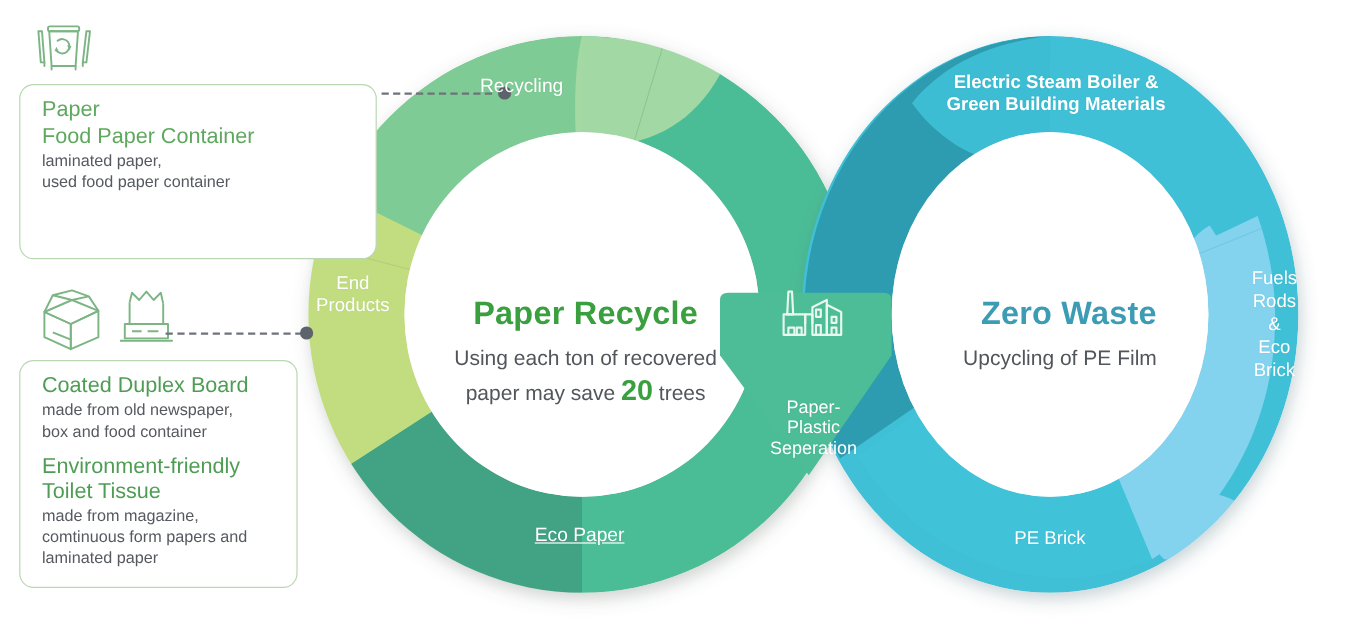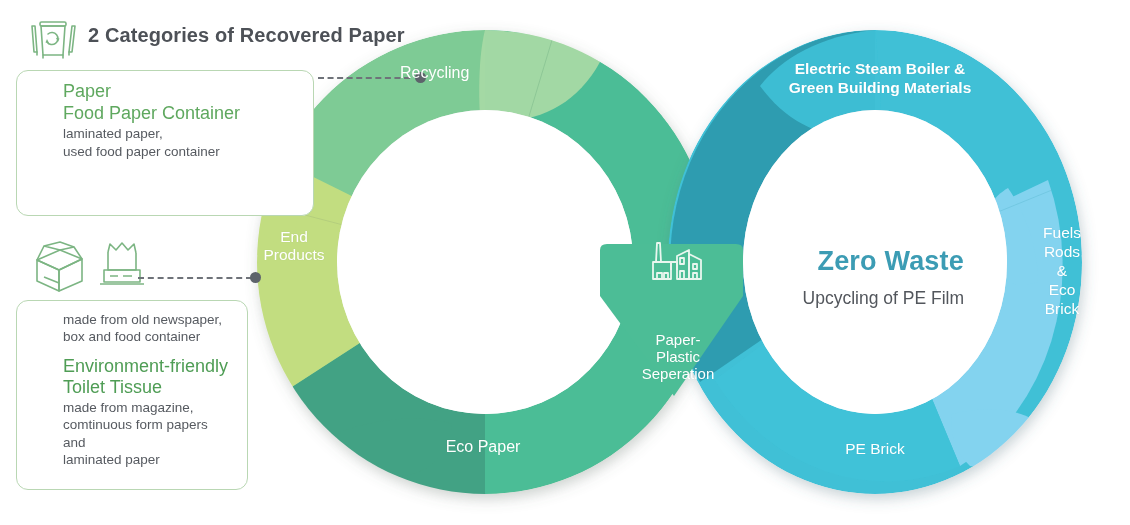--- a/index.html
+++ b/index.html
@@ -19,21 +19,20 @@
     letter-spacing:.1px;white-space:nowrap;
   }
   .ico-bin{position:absolute;left:26px;top:12px;width:54px;height:48px;}
   .ico-boxes{position:absolute;left:24px;top:240px;width:132px;height:54px;}
 
   .card{
     position:absolute;
     border:1px solid #b9d7b3;border-radius:12px;
     background:#ffffff;
     box-sizing:border-box;
-    padding-left:28px;
   }
   #card1{left:16px;top:70px;width:298px;height:146px;}
   #card2{left:16px;top:300px;width:232px;height:190px;}
 
   .card-inner{padding:10px 14px 8px 18px;}
   .c-title{
     color:#5fa85f;font-size:18px;line-height:1.18;
     margin:0 0 1px 0;font-weight:normal;
   }
   .c-title.dk{color:#4f9d55;}
@@ -55,21 +54,21 @@
   svg.rings{position:absolute;left:0;top:0;width:1130px;height:525px;}
 
   .lbl{
     position:absolute;color:#ffffff;
     font-size:15.5px;line-height:1.14;font-weight:normal;
     text-align:center;white-space:pre-line;
     text-shadow:0 0 2px rgba(0,0,0,.06);
   }
   #lbl-recycling{left:400px;top:64px;width:160px;text-align:left;font-size:16px;}
   #lbl-endprod{left:246px;top:228px;width:96px;}
-  #lbl-ecopaper{left:408px;top:438px;width:150px;font-size:16px;}
+  #lbl-ecopaper{left:408px;top:438px;width:150px;font-size:16px;text-decoration:underline;}
   #lbl-ppsep{left:614px;top:302px;width:128px;font-size:15px;margin-top:29px;}
   #lbl-esb{left:740px;top:60px;width:280px;font-size:15.5px;font-weight:bold;line-height:1.2;}
   #lbl-fuels{left:1022px;top:224px;width:80px;font-size:15.5px;line-height:1.22;}
   #lbl-pefilm{left:800px;top:440px;width:150px;font-size:15.5px;}
 
   
   .ctr{position:absolute;text-align:center;}
   #ctr-left{left:340px;top:246px;width:296px;}
   #ctr-right{left:732px;top:246px;width:232px;text-align:right;}
   .ctr-h{font-size:27px;font-weight:bold;margin:0 0 10px 0;letter-spacing:.2px;}
@@ -208,31 +207,31 @@
     <div class="card-inner">
       <p class="c-title">Paper</p>
       <p class="c-title">Food Paper Container</p>
       <p class="c-desc last">laminated paper,
 used food paper container</p>
     </div>
   </div>
 
   <div class="card" id="card2">
     <div class="card-inner">
+      <p class="c-title dk">Coated Duplex Board</p>
       <p class="c-desc">made from old newspaper,
 box and food container</p>
       <p class="c-title dk" style="white-space:pre-line">Environment-friendly
 Toilet Tissue</p>
       <p class="c-desc last">made from magazine,
 comtinuous form papers and
 laminated paper</p>
     </div>
   </div>
 
-  <div class="hdr">2 Categories of Recovered Paper</div>
 
   <div class="dash" id="dash1"></div>
   <div class="dot" id="dot1"></div>
   <div class="dash" id="dash2"></div>
   <div class="dot" id="dot2"></div>
 
   <div class="lbl" id="lbl-recycling">Recycling</div>
   <div class="lbl" id="lbl-endprod">End
 Products</div>
   <div class="lbl" id="lbl-ecopaper">Eco Paper</div>
@@ -242,19 +241,24 @@
 
   <div class="lbl" id="lbl-esb">Electric Steam Boiler &amp;
 Green Building Materials</div>
   <div class="lbl" id="lbl-fuels">Fuels
 Rods
 &amp;
 Eco
 Brick</div>
   <div class="lbl" id="lbl-pefilm">PE Brick</div>
 
+  <div class="ctr" id="ctr-left">
+    <p class="ctr-h">Paper Recycle</p>
+    <p class="ctr-p">Using each ton of recovered</p>
+    <p class="ctr-p"><span>paper may save </span><span class="big">20</span><span> trees</span></p>
+  </div>
 
   <div class="ctr" id="ctr-right">
     <p class="ctr-h">Zero Waste</p>
     <p class="ctr-p">Upcycling of PE Film</p>
   </div>
 
 </div>
 
 </body></html>

